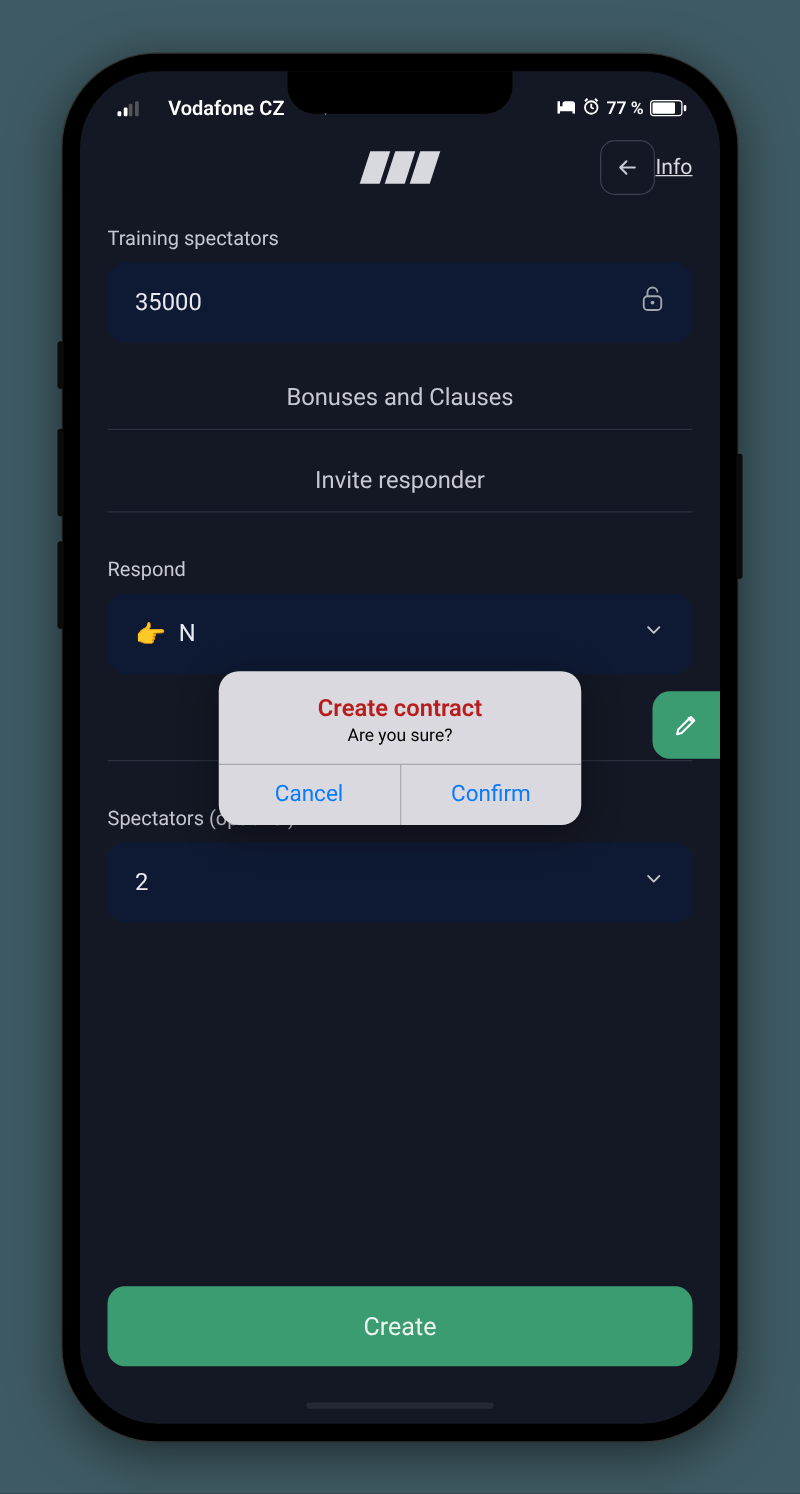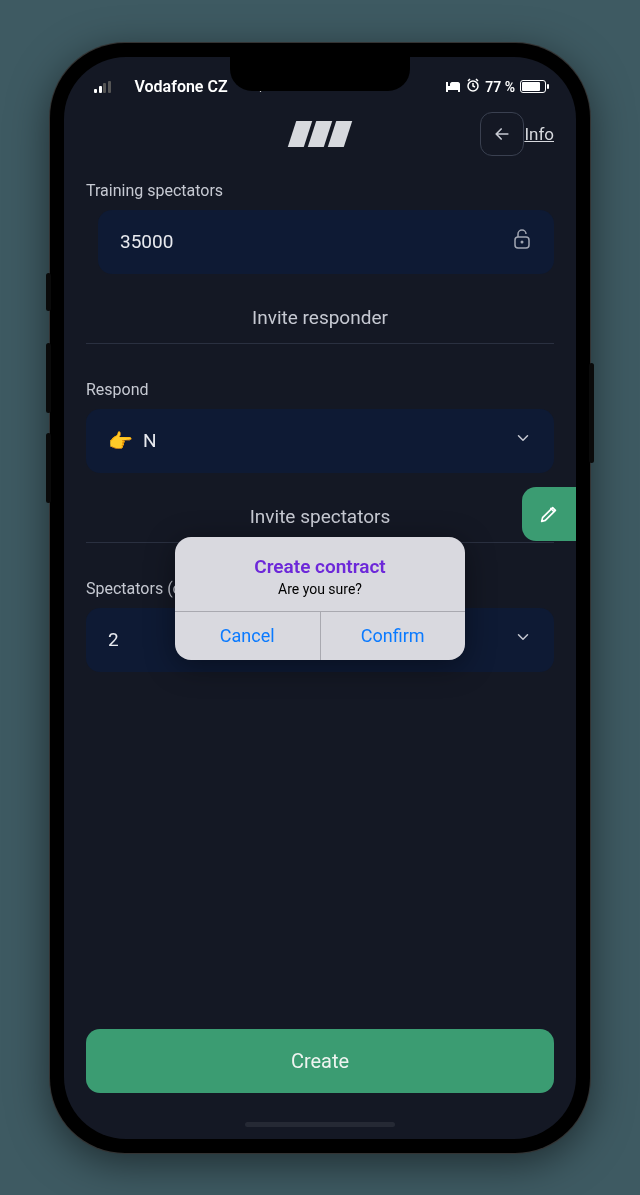--- a/index.html
+++ b/index.html
@@ -106,21 +106,20 @@
     background: #0e1a34;
     border-radius: 14px;
     height: 64px;
     display: flex;
     align-items: center;
     justify-content: space-between;
     padding: 0 22px;
     color: #e8eaef;
     font-size: 19px;
     margin-bottom: 32px;
-    margin-left: 12px;
   }
   .lock-icon { opacity: 0.8; }
   .section-title {
     text-align: center;
     font-size: 19px;
     color: #c6c9d2;
     padding-bottom: 14px;
     border-bottom: 1px solid #2a3040;
     margin-bottom: 28px;
     position: relative;
@@ -180,21 +179,21 @@
     border-radius: 16px;
     overflow: hidden;
     z-index: 50;
     box-shadow: 0 6px 30px rgba(0,0,0,0.4);
   }
   .alert-header {
     padding: 18px 20px 14px 20px;
     text-align: center;
     border-bottom: 0.5px solid #a9a9b0;
   }
-  .alert-title { font-size: 19px; font-weight: 600; color: #6d28d9; margin-bottom: 3px; }
+  .alert-title { font-size: 19px; font-weight: 600; color: #b91c1c; margin-bottom: 3px; }
   .alert-msg { font-size: 14px; color: #000; }
   .alert-buttons { display: flex; }
   .alert-btn {
     flex: 1;
     height: 48px;
     display: flex;
     align-items: center;
     justify-content: center;
     font-size: 18px;
     color: #0a7aff;
@@ -268,20 +267,21 @@
         <span>35000</span>
         <span class="lock-icon">
           <svg width="20" height="22" viewBox="0 0 20 22">
               <rect x="3" y="9" width="14" height="11" rx="3" fill="none" stroke="#c6c9d2" stroke-width="1.5"></rect>
               <path d="M6 9V6a4 4 0 0 1 8 0" fill="none" stroke="#c6c9d2" stroke-width="1.5"></path>
               <circle cx="10" cy="14" r="1.5" fill="#c6c9d2"></circle>
             </svg>
         </span>
       </div>
 
+      <div class="section-title">Bonuses and Clauses</div>
       <div class="section-title">Invite responder</div>
 
       <div class="label">Respond</div>
       <div class="dropdown">
         <div class="dropdown-left">
           <span class="pointer-emoji">👉</span>
           <span>N</span>
         </div>
         <span class="chevron">
           <svg width="18" height="18" viewBox="0 0 24 24">

